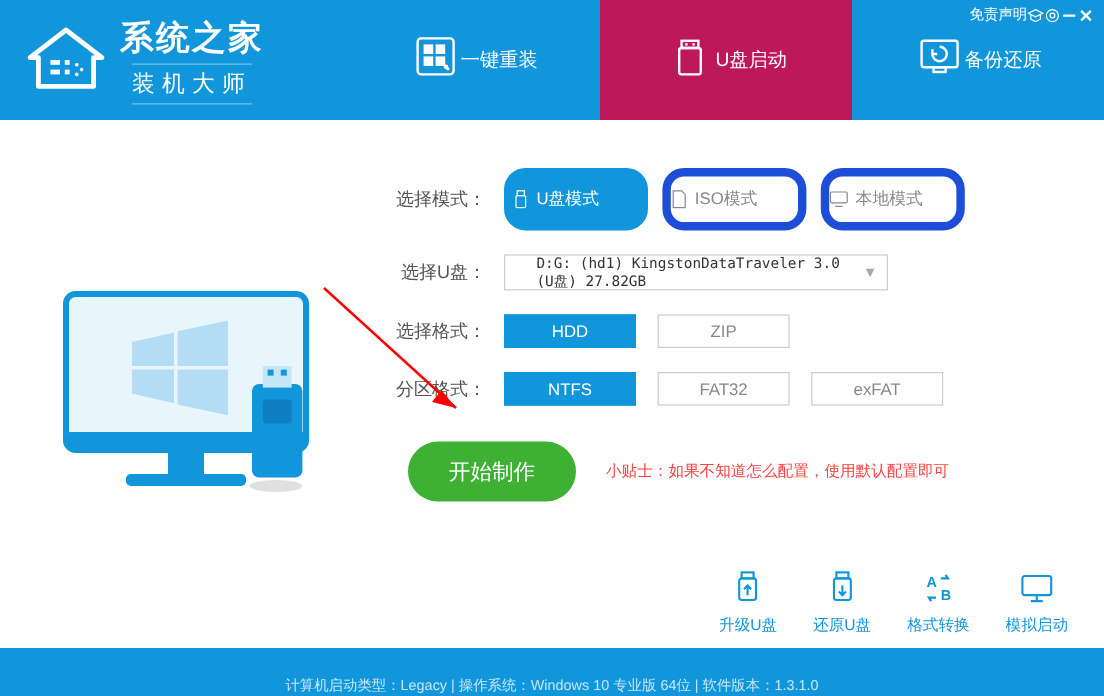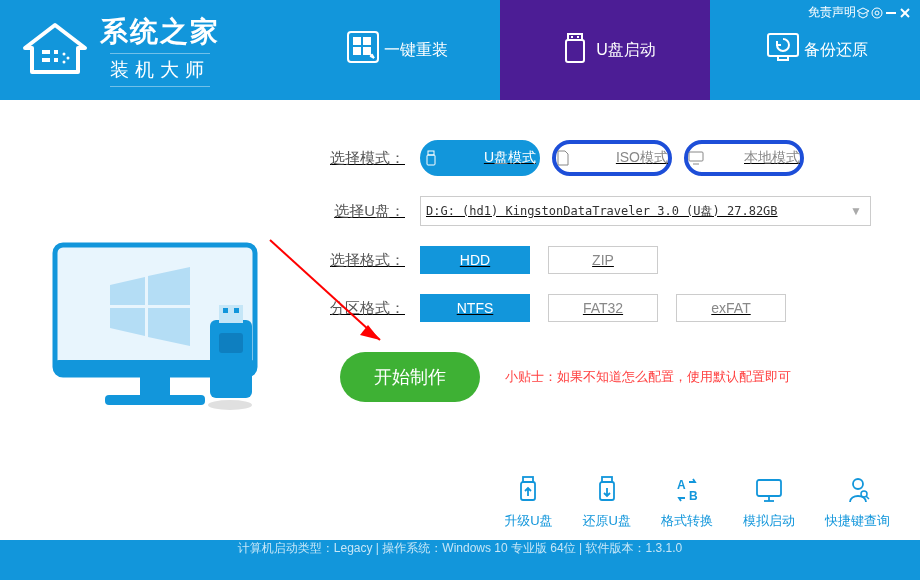--- a/index.html
+++ b/index.html
@@ -7,53 +7,53 @@
 
 .header { height: 100px; background: #1296db; display: flex; position: relative; }
 .logo-area { width: 290px; display: flex; align-items: center; padding-left: 20px; }
 .logo-icon { width: 70px; height: 60px; margin-right: 10px; }
 .logo-text { color: #fff; }
 .logo-title { font-size: 28px; font-weight: bold; letter-spacing: 2px; }
 .logo-sub { font-size: 19px; letter-spacing: 6px; margin-top: 2px; border-top: 1px solid rgba(255,255,255,0.4); border-bottom: 1px solid rgba(255,255,255,0.4); padding: 3px 0; display: inline-block; }
 
 .tabs { flex: 1; display: flex; }
 .tab { flex: 1; display: flex; align-items: center; justify-content: center; color: #fff; cursor: pointer; text-align: center; }
-.tab.active { background: #4c1d95; text-align: center; }
+.tab.active { background: #be185d; text-align: center; }
 .tab-icon { width: 42px; height: 42px; margin-bottom: 6px; }
 .tab-label { font-size: 16px; }
 
 .win-ctrl { position: absolute; top: 4px; right: 8px; display: flex; align-items: center; color: #fff; font-size: 12px; }
 .win-ctrl span, .win-ctrl svg { cursor: pointer; }
 
 .content { height: 440px; display: flex; }
 .illus { width: 330px; display: flex; align-items: center; justify-content: center; position: relative; }
 .illus svg { }
 
 .main { flex: 1; padding: 40px 30px 0 0; }
-.row { display: flex; align-items: center; margin-bottom: 20px; text-decoration: underline; }
+.row { display: flex; align-items: center; margin-bottom: 20px; }
 .row-label { width: 90px; font-size: 15px; color: #555; text-align: right; padding-right: 15px; }
 
-.mode-btn { width: 120px; height: 36px; border-radius: 18px; border: 4px solid #1d4ed8; background: #fff; color: #888; font-size: 14px; display: inline-flex; align-items: center; justify-content: space-between; margin-right: 12px; cursor: pointer; gap: 6px; }
+.mode-btn { width: 120px; height: 52px; border-radius: 18px; border: 7px solid #1d4ed8; background: #fff; color: #888; font-size: 14px; display: inline-flex; align-items: center; justify-content: flex-start; margin-right: 12px; cursor: pointer; gap: 6px; }
 .mode-btn.active { background: #1296db; border-color: #1296db; color: #fff; }
 
-.select { width: 451px; height: 30px; border: 1px solid #ccc; font-size: 12px; display: flex; align-items: center; padding: 0 5px; color: #333; position: relative; cursor: pointer; }
+.select { width: 320px; height: 30px; border: 1px solid #ccc; font-size: 12px; display: flex; align-items: center; padding: 0 26px; color: #333; position: relative; cursor: pointer; }
 .select-arrow { position: absolute; right: 8px; color: #aaa; }
 
 .opt-btn { width: 110px; height: 28px; border: 1px solid #ccc; background: #fff; color: #888; font-size: 14px; margin-right: 18px; cursor: pointer; }
 .opt-btn.active { background: #1296db; border-color: #1296db; color: #fff; }
 
 .start-row { margin-top: 30px; display: flex; align-items: center; }
 .start-btn { width: 140px; height: 50px; border-radius: 25px; background: #3eb134; color: #fff; font-size: 18px; border: none; cursor: pointer; margin-left: 10px; }
 .tip { color: #ff4040; font-size: 13px; margin-left: 25px; }
 
 .toolbar { position: absolute; right: 30px; bottom: 50px; display: flex; gap: 30px; }
 .tool { display: flex; flex-direction: column; align-items: center; color: #1296db; font-size: 13px; cursor: pointer; gap: 6px; }
 .tool svg { width: 32px; height: 32px; }
 
-.footer { height: 40px; background: #1296db; color: #c5e6f7; font-size: 12px; display: flex; align-items: flex-start; justify-content: center; }
+.footer { height: 40px; background: #1296db; color: #c5e6f7; font-size: 12px; display: flex; align-items: flex-end; justify-content: center; }
 
 .arrow-annot { position: absolute; left: 260px; top: 230px; pointer-events: none; }
 </style>
 </head>
 <body>
 
 <div class="header">
   <div class="logo-area">
     <svg class="logo-icon" viewBox="0 0 70 60">
       <path d="M35 5 L65 28 L58 28 L58 52 L12 52 L12 28 L5 28 Z" fill="none" stroke="#fff" stroke-width="4" stroke-linejoin="round"></path>
@@ -221,27 +221,18 @@
       <span>格式转换</span>
     </div>
     <div class="tool">
       <svg viewBox="0 0 32 32">
           <rect x="4" y="6" width="24" height="16" fill="none" stroke="#1296db" stroke-width="1.8" rx="2"></rect>
           <line x1="11" y1="27" x2="21" y2="27" stroke="#1296db" stroke-width="1.8"></line>
           <line x1="16" y1="22" x2="16" y2="27" stroke="#1296db" stroke-width="1.8"></line>
         </svg>
       <span>模拟启动</span>
     </div>
-    <div class="tool">
-      <svg viewBox="0 0 32 32">
-          <circle cx="16" cy="10" r="5" fill="none" stroke="#1296db" stroke-width="1.8"></circle>
-          <path d="M8 28 C8 20 24 20 24 28" fill="none" stroke="#1296db" stroke-width="1.8"></path>
-          <circle cx="22" cy="20" r="3" fill="none" stroke="#1296db" stroke-width="1.5"></circle>
-          <line x1="24" y1="22" x2="27" y2="25" stroke="#1296db" stroke-width="1.5"></line>
-        </svg>
-      <span>快捷键查询</span>
-    </div>
   </div>
 </div>
 
 <div class="footer">
   <span>计算机启动类型：Legacy | 操作系统：Windows 10 专业版 64位 | 软件版本：1.3.1.0</span>
 </div>
 
 </body></html>

